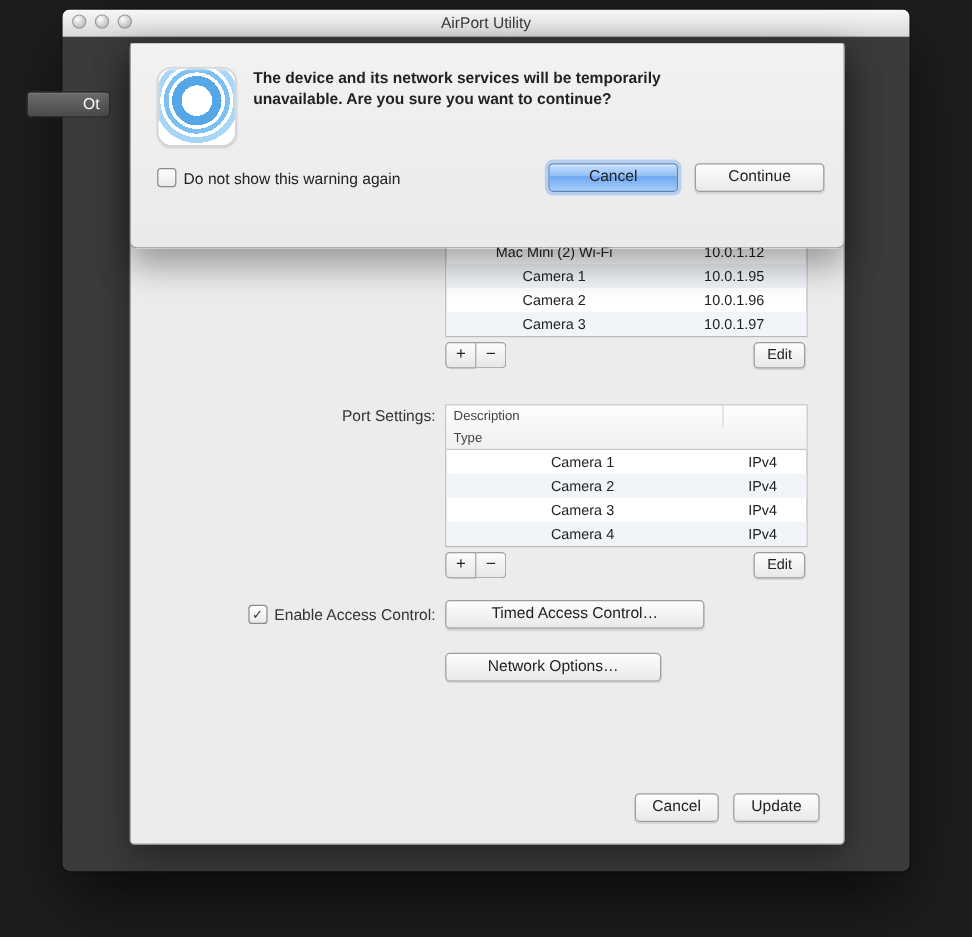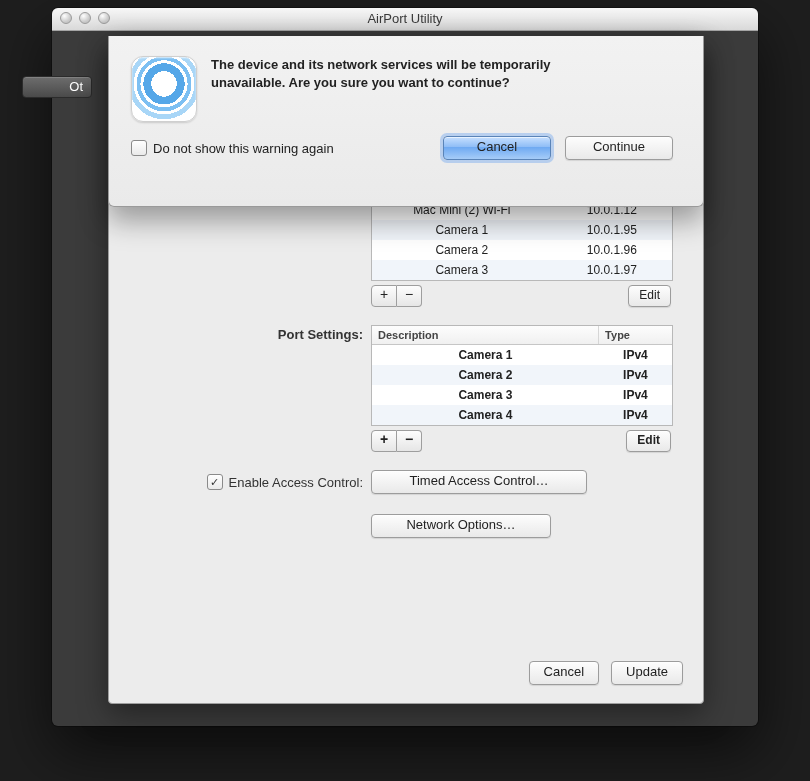--- a/index.html
+++ b/index.html
@@ -7,42 +7,42 @@
   .window{position:absolute;left:52px;top:8px;width:706px;height:718px;background:#3b3b3b;border-radius:6px;box-shadow:0 25px 60px rgba(0,0,0,.6),0 0 0 1px rgba(0,0,0,.3);}
   .titlebar{height:22px;border-top-left-radius:6px;border-top-right-radius:6px;background:linear-gradient(#f7f7f7,#d9d9d9);border-bottom:1px solid #a5a5a5;position:relative;text-align:center;font-size:13px;line-height:22px;color:#3a3a3a;}
   .traffic{position:absolute;left:8px;top:4px;display:flex;gap:7px;}
   .tl{width:12px;height:12px;border-radius:50%;background:radial-gradient(circle at 35% 30%,#fefefe,#cbcbcb 60%,#b7b7b7);border:1px solid #9b9b9b;box-sizing:border-box;}
   .sidebar-btn{position:absolute;left:-30px;top:68px;width:70px;height:22px;border-radius:4px;background:linear-gradient(#6d6d6d,#4a4a4a);border:1px solid #2b2b2b;color:#fff;font-size:13px;text-align:right;padding-right:8px;line-height:20px;box-sizing:border-box;box-shadow:inset 0 1px 0 rgba(255,255,255,.15);}
   .panel{position:absolute;left:56px;top:28px;width:594px;height:666px;background:#ececec;border:1px solid #9e9e9e;border-radius:4px;box-shadow:0 10px 30px rgba(0,0,0,.4);}
   .content{position:absolute;left:0;top:170px;width:100%;}
   .row{display:flex;align-items:flex-start;margin-bottom:8px;}
   .label{width:254px;text-align:right;padding-right:8px;font-size:13px;color:#333;padding-top:2px;}
   .table{width:300px;border:1px solid #b8b8b8;background:#fff;font-size:12px;}
-  .thead{display:flex;background:linear-gradient(#fdfdfd,#f0f0f0);border-bottom:1px solid #c6c6c6;font-size:11px;color:#444;}
+  .thead{display:flex;background:linear-gradient(#fdfdfd,#f0f0f0);border-bottom:1px solid #c6c6c6;font-size:11px;color:#444;flex-direction:column;}
   .th{padding:3px 6px;border-right:1px solid #d6d6d6;}
   .tbody .tr{display:flex;text-align:center;}
   .tbody .tr:nth-child(even){background:#f1f5fa;}
   .td{padding:3px 6px;white-space:nowrap;overflow:hidden;}
   .controls{display:flex;justify-content:space-between;width:300px;margin-top:4px;}
   .seg{display:flex;}
   .segbtn{width:24px;height:20px;background:linear-gradient(#fdfdfd,#e6e6e6);border:1px solid #9e9e9e;font-size:14px;line-height:16px;text-align:center;cursor:default;}
   .segbtn:first-child{border-top-left-radius:4px;border-bottom-left-radius:4px;}
   .segbtn:last-child{border-top-right-radius:4px;border-bottom-right-radius:4px;border-left:none;}
   .btn{height:22px;padding:0 14px;background:linear-gradient(#fdfdfd,#e9e9e9);border:1px solid #9c9c9c;border-radius:4px;font-size:13px;line-height:20px;box-shadow:0 1px 0 rgba(255,255,255,.6) inset,0 1px 1px rgba(0,0,0,.1);cursor:default;}
   .btn.sm{height:20px;font-size:12px;padding:0 10px;line-height:18px;}
   .btn.primary{background:linear-gradient(#c7e0ff,#8fbdf6 45%,#6ea9f2 46%,#a6ccf8);border-color:#5a84b8;box-shadow:0 0 0 3px rgba(120,170,240,.45),inset 0 1px 0 rgba(255,255,255,.6);}
   .checkbox-row{display:flex;align-items:center;}
   .chk{width:14px;height:14px;border:1px solid #8a8a8a;border-radius:3px;background:linear-gradient(#fff,#eaeaea);margin-right:6px;display:flex;align-items:center;justify-content:center;font-size:11px;color:#333;}
   .bottom{position:absolute;right:20px;bottom:18px;display:flex;gap:12px;}
   
   .sheet{position:absolute;left:56px;top:28px;width:594px;height:170px;background:linear-gradient(#f2f2f2,#eaeaea);border:1px solid #9a9a9a;border-top:none;border-bottom-left-radius:6px;border-bottom-right-radius:6px;box-shadow:0 14px 28px rgba(0,0,0,.35);z-index:5;}
   .sheet-content{padding:20px 36px 14px 22px;display:flex;}
   .sheet-icon{width:64px;height:64px;margin-right:14px;border-radius:12px;background:radial-gradient(circle at 50% 42%,#fff 0 26%,#55a7e8 26% 42%,#fff 42% 48%,#7cbff2 48% 56%,#fff 56% 62%,#a8d6f7 62% 72%,#fff 72% 100%);border:1px solid #cfcfcf;box-shadow:inset 0 1px 2px rgba(255,255,255,.8),0 1px 2px rgba(0,0,0,.15);flex:0 0 64px;}
   .sheet-msg{font-weight:bold;font-size:13px;line-height:1.35;max-width:380px;}
-  .sheet-bottom{display:flex;align-items:center;justify-content:flex-end;padding:0 30px 0 22px;gap:14px;}
+  .sheet-bottom{display:flex;align-items:center;justify-content:flex-end;padding:0 16px 0 22px;gap:14px;}
   .sheet-bottom .left{margin-right:auto;display:flex;align-items:center;font-size:13px;}
 </style>
 </head>
 <body>
 
 <div class="window">
   <div class="titlebar">
     <div class="traffic">
       <div class="tl"></div>
       <div class="tl"></div>
@@ -82,21 +82,21 @@
           <div class="controls">
             <div class="seg">
               <div class="segbtn">+</div>
               <div class="segbtn">−</div>
             </div>
             <div class="btn sm">Edit</div>
           </div>
         </div>
       </div>
 
-      <div class="row" style="margin-top:18px;font-weight:bold;">
+      <div class="row" style="margin-top:30px;">
         <div class="label">Port Settings:</div>
         <div>
           <div class="table">
             <div class="thead">
               <div class="th" style="width:218px">Description</div>
               <div class="th" style="width:62px;border-right:none">Type</div>
             </div>
             <div class="tbody">
               <div class="tr">
                 <div class="td" style="width:218px">Camera 1</div>

